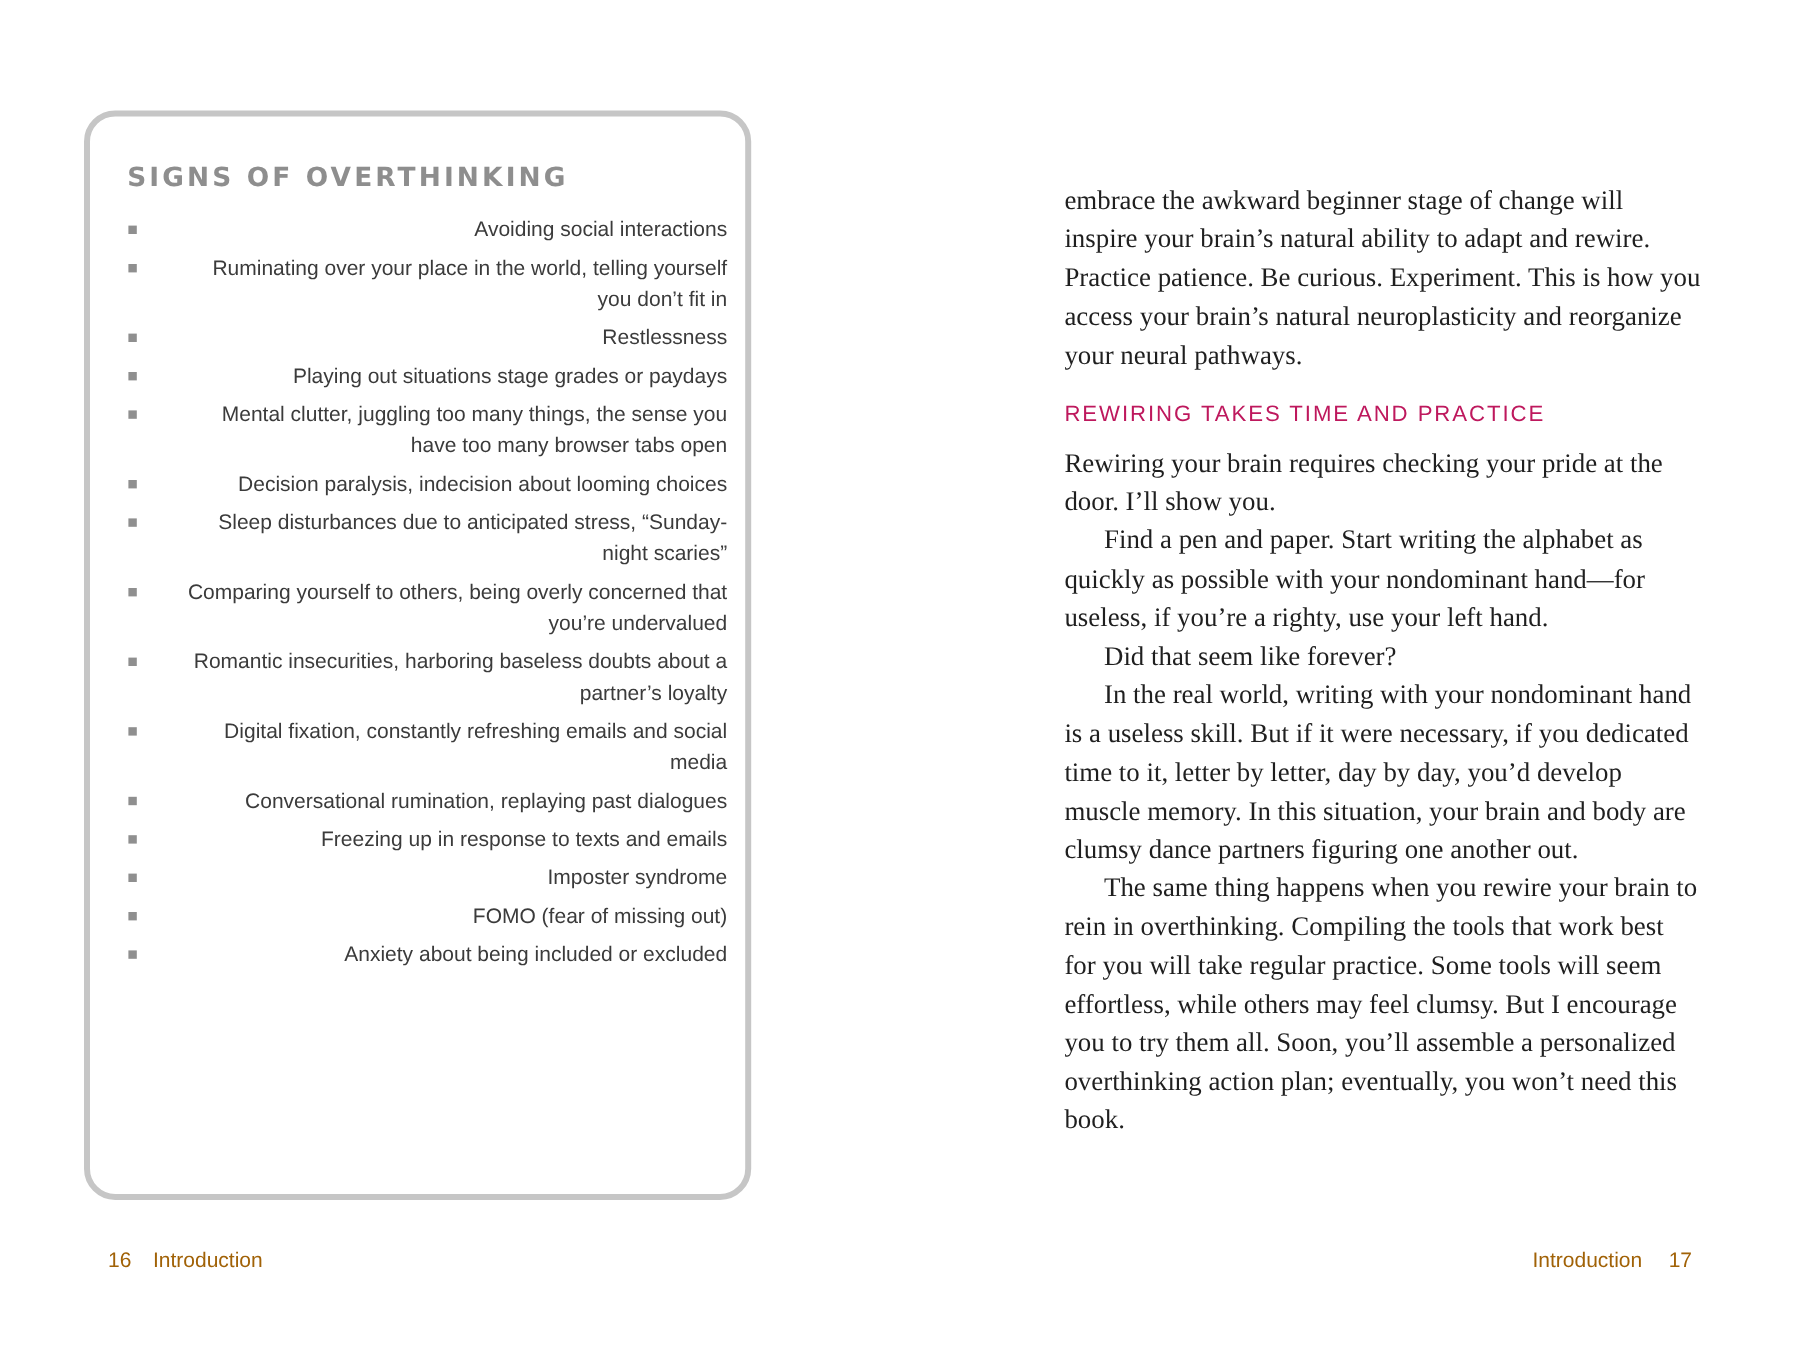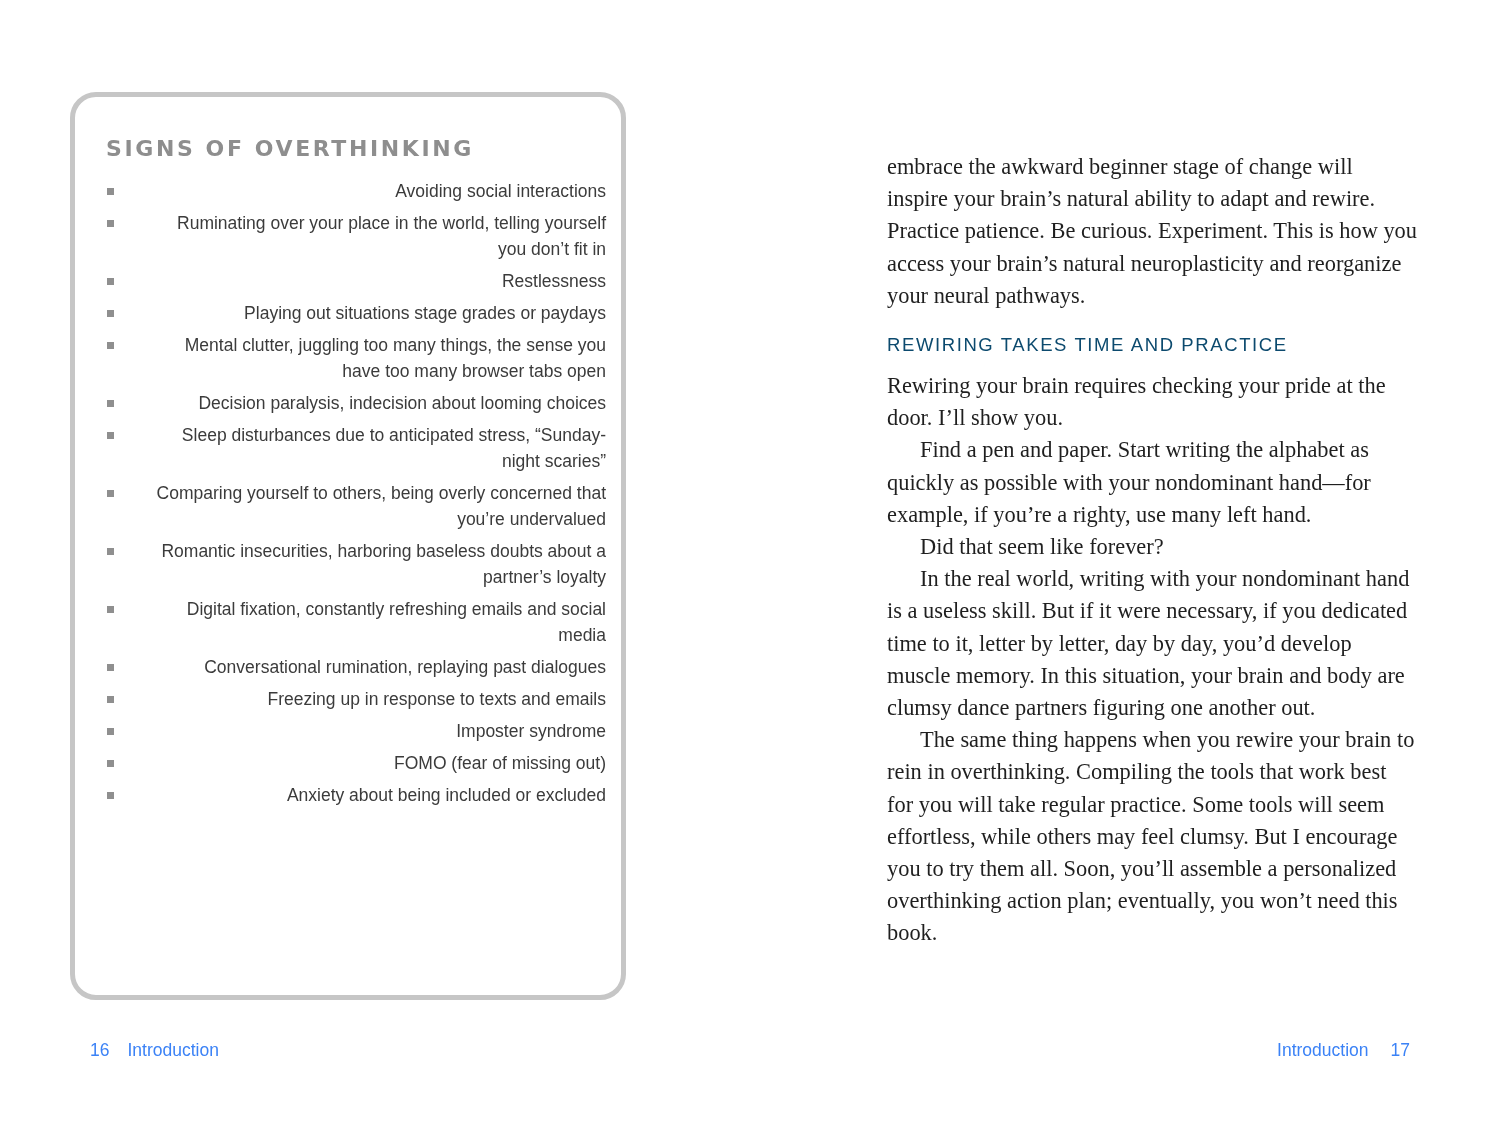--- a/index.html
+++ b/index.html
@@ -65,21 +65,21 @@
       background: #8f8f8f;
     }
     .signs-list .item-text {
       display: block;
     }
     .folio {
       position: absolute;
       top: 1040px;
       font-family: "Liberation Sans", sans-serif;
       font-size: 17.5px;
-      color: #3b82f6;
+      color: #a16207;
       white-space: nowrap;
     }
     .folio-left { left: 90px; }
     .folio-right { right: 90px; }
     .folio .num-left { margin-right: 18px; }
     .folio .num-right { margin-left: 22px; }
 
     .body-text {
       position: absolute;
       left: 887px;
@@ -96,21 +96,21 @@
     }
     .body-text p.indent {
       text-indent: 33px;
     }
     .section-heading {
       margin: 21px 0 13px 0;
       font-family: "Liberation Sans", sans-serif;
       font-size: 18.5px;
       letter-spacing: 1.6px;
       line-height: 24px;
-      color: #0c4a6e;
+      color: #be185d;
       font-weight: normal;
     }
   </style>
 </head>
 <body>
 
 <div class="page-left">
   <div class="sidebar-box"></div>
 
   <h2 class="sidebar-title">SIGNS OF OVERTHINKING</h2>
@@ -181,21 +181,21 @@
   <div class="folio folio-left">
     <span class="num-left">16</span><span>Introduction</span>
   </div>
 </div>
 
 <div class="page-right">
   <div class="body-text">
     <p>embrace the awkward beginner stage of change will inspire your brain’s natural ability to adapt and rewire. Practice patience. Be curious. Experiment. This is how you access your brain’s natural neuroplasticity and reorganize your neural pathways.</p>
     <h3 class="section-heading">REWIRING TAKES TIME AND PRACTICE</h3>
     <p>Rewiring your brain requires checking your pride at the door. I’ll show you.</p>
-    <p class="indent">Find a pen and paper. Start writing the alphabet as quickly as possible with your nondominant hand—for example, if you’re a righty, use many left hand.</p>
+    <p class="indent">Find a pen and paper. Start writing the alphabet as quickly as possible with your nondominant hand—for useless, if you’re a righty, use your left hand.</p>
     <p class="indent">Did that seem like forever?</p>
     <p class="indent">In the real world, writing with your nondominant hand is a useless skill. But if it were necessary, if you dedicated time to it, letter by letter, day by day, you’d develop muscle memory. In this situation, your brain and body are clumsy dance partners figuring one another out.</p>
     <p class="indent">The same thing happens when you rewire your brain to rein in overthinking. Compiling the tools that work best for you will take regular practice. Some tools will seem effortless, while others may feel clumsy. But I encourage you to try them all. Soon, you’ll assemble a personalized overthinking action plan; eventually, you won’t need this book.</p>
   </div>
 
   <div class="folio folio-right">
     <span>Introduction</span><span class="num-right">17</span>
   </div>
 </div>
 

